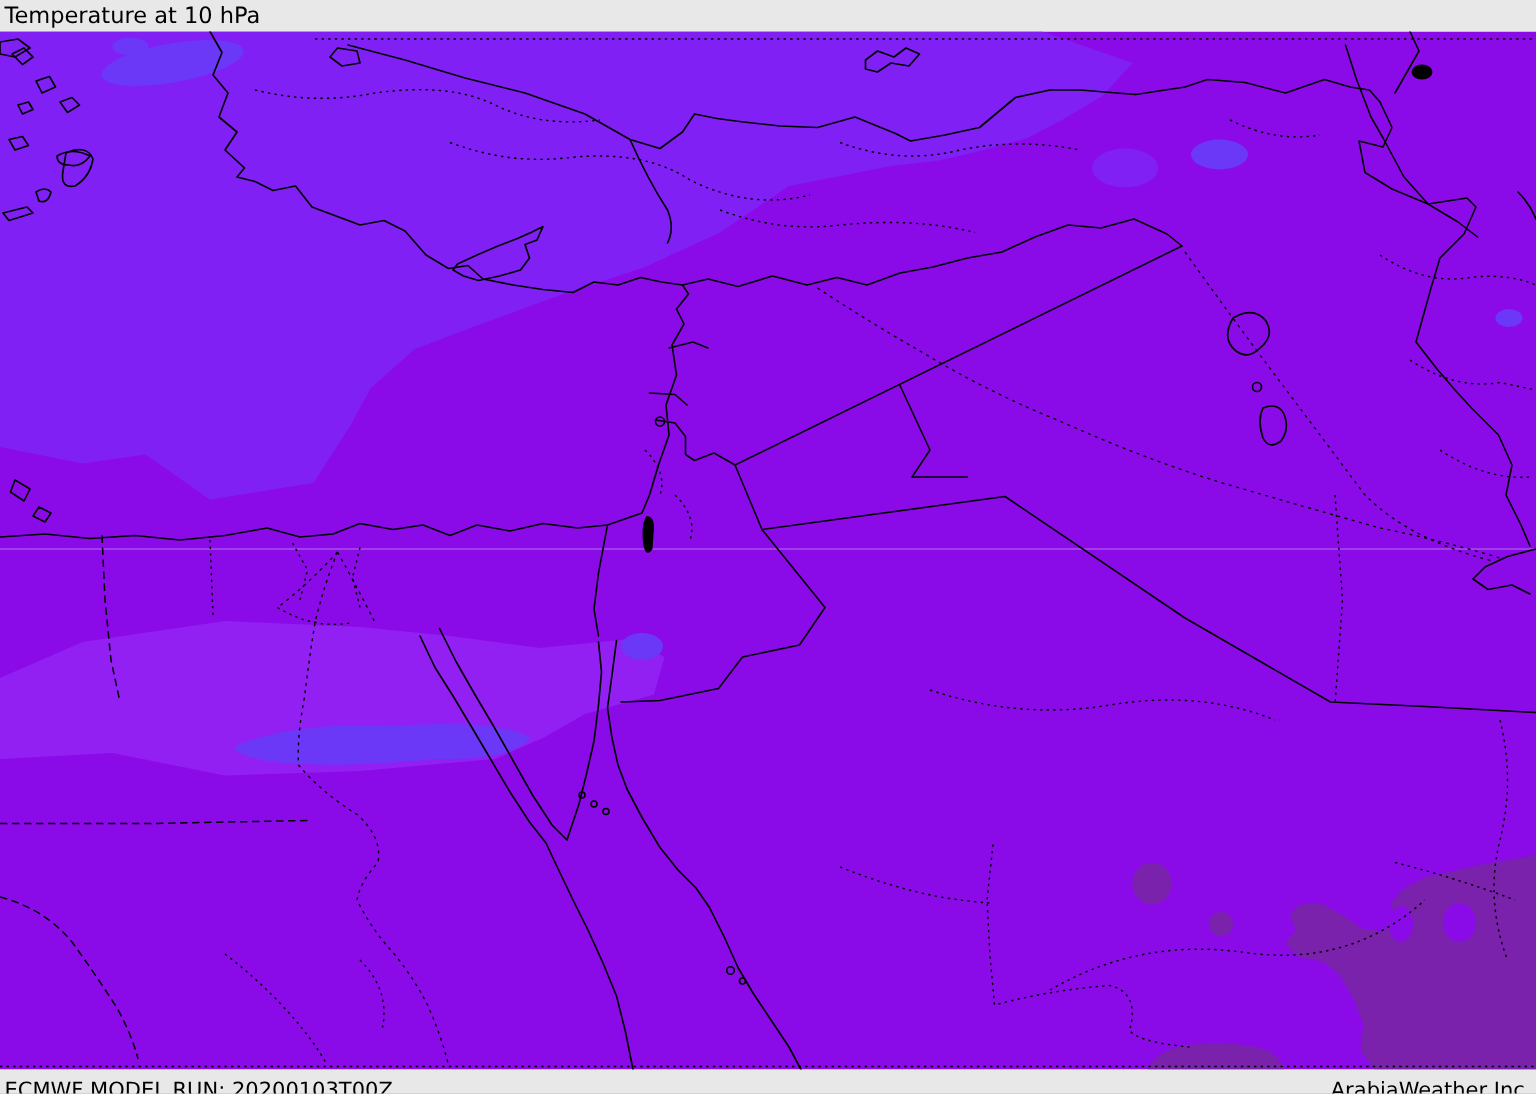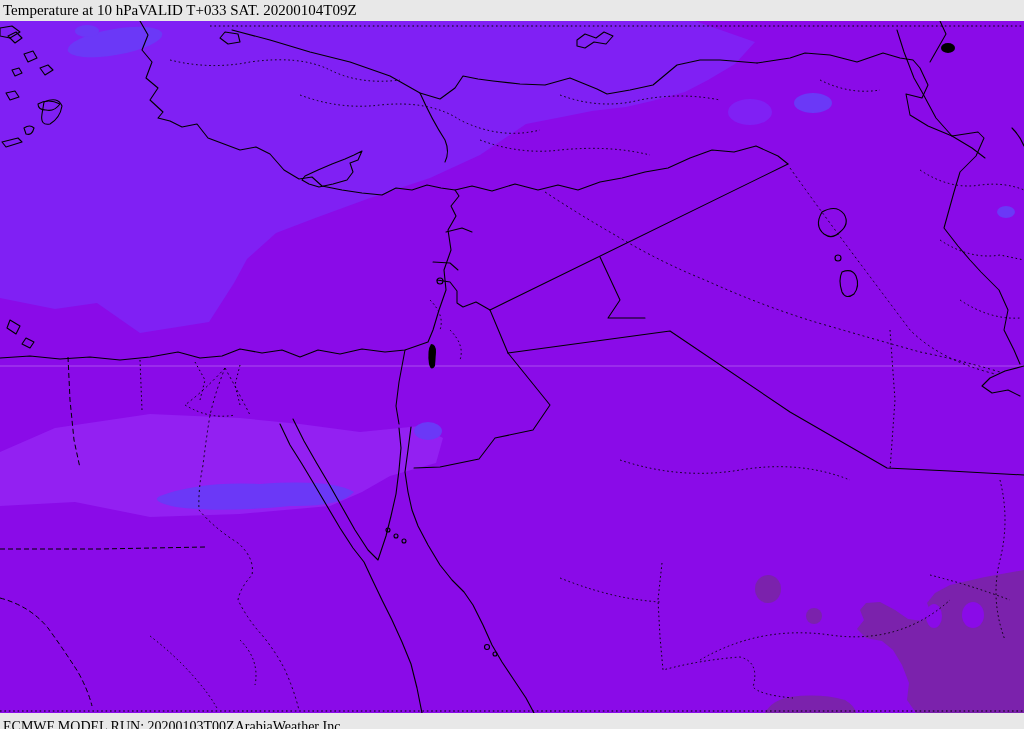--- a/index.html
+++ b/index.html
@@ -1,20 +1,20 @@
 <!DOCTYPE html>
 <html style="--c-base: #8a0be8; --c-band-light: #8020f4; --c-band-light2: #9320f2; --c-blob-lighter: #6b38f7; --c-band-dark: #7b22ac; --c-bar-bg: #e8e8e8; --c-text: #000000; --c-coastline: #000000;"><head>
 <meta charset="utf-8">
 <style>
   html,body{margin:0;padding:0;background:#e8e8e8;}
   body{width:1024px;height:729px;overflow:hidden;position:relative;
        font-family:"DejaVu Sans","Liberation Sans",sans-serif;}
   .bar{background:var(--c-bar-bg,#e8e8e8);color:var(--c-text,#000);
-       display:flex;align-items:center;
-       padding:0 3px;box-sizing:border-box;white-space:nowrap;font-family:Liberation Serif, serif;}
+       display:flex;justify-content:space-between;align-items:center;
+       padding:0 3px;box-sizing:border-box;white-space:nowrap;}
   .bar.top{height:21px;font-size:15px;line-height:21px;}
   .bar.bottom{height:28px;font-size:14px;line-height:16px;}
   .map-wrap{width:1024px;height:692px;position:relative;}
   svg{display:block;}
   .coast{stroke:var(--c-coastline,#000);fill:none;stroke-width:1.1;
          stroke-linejoin:round;stroke-linecap:round;}
   .border{stroke:var(--c-coastline,#000);fill:none;stroke-width:1.05;
           stroke-linejoin:round;stroke-linecap:round;}
   .dashed{stroke:var(--c-coastline,#000);fill:none;stroke-width:1;
           stroke-dasharray:5,3;}
@@ -22,21 +22,20 @@
           stroke-dasharray:1.6,2.8;}
   .river{stroke:var(--c-coastline,#000);fill:none;stroke-width:0.9;
          stroke-dasharray:2,3;}
   .grid{stroke:rgba(255,255,255,0.28);stroke-width:1;}
 </style>
 </head>
 <body>
 
 <div class="bar top">
   <span>Temperature at 10 hPa</span>
-  <span>VALID T+033 SAT. 20200104T09Z</span>
 </div>
 
 <div class="map-wrap">
 <svg width="1024" height="692" viewBox="0 21 1024 692">
 
   <g>
     <rect x="0" y="21" width="1024" height="692" fill="var(--c-base)"></rect>
     <path fill="var(--c-band-light)" d="M0,21 L695,21 L755,42 L735,64 L708,80 L685,92 L652,101 L626,107 L592,111 L562,117 L526,124
          L480,155 L430,178 L370,198 L318,217 L276,233 L247,259 L234,283 L209,322 L140,333 L97,303 L55,309 L0,298 Z"></path>
     <ellipse fill="var(--c-band-light)" cx="750" cy="112" rx="22" ry="13"></ellipse>

